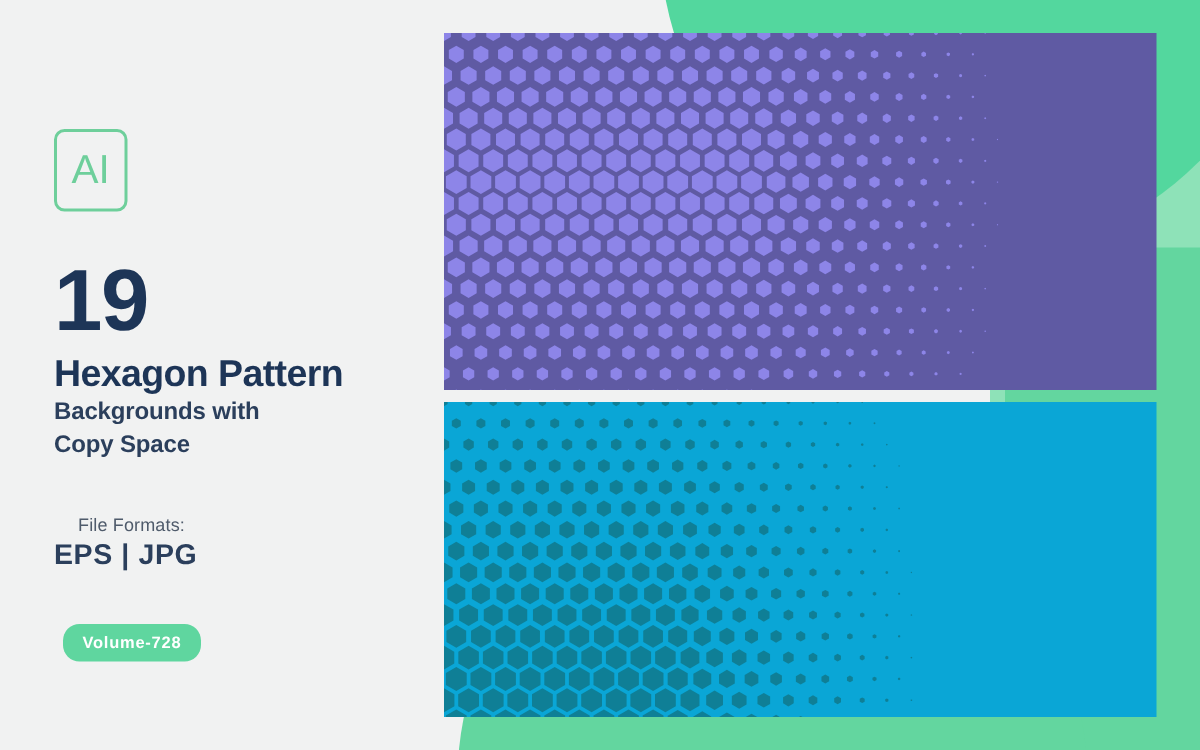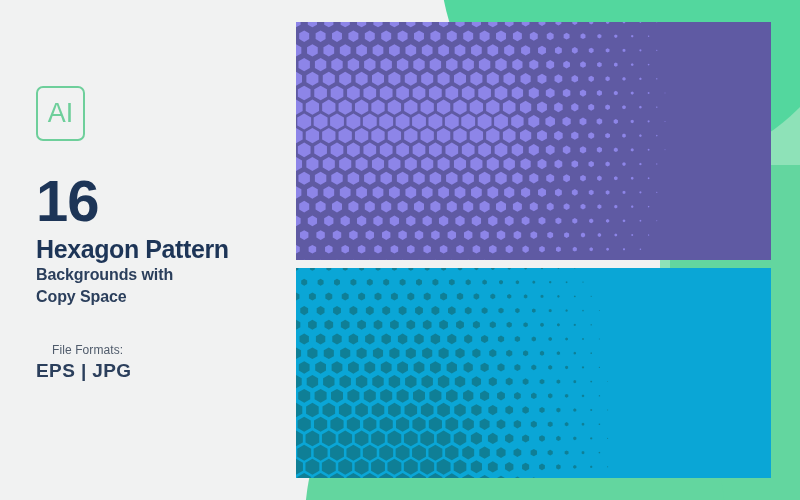--- a/index.html
+++ b/index.html
@@ -109,33 +109,36 @@
   <div class="deco" id="deco-mid-top"></div>
   <div class="deco" id="deco-mid-right"></div>
   <div class="deco" id="deco-mid-bottom"></div>
 
   <div id="left-col">
 
     <div id="ai-badge">
       <span id="ai-badge-label">AI</span>
     </div>
 
-    <div id="count">16</div>
+    <div id="count">19</div>
 
     <div id="subtitle">
       <div>Backgrounds with</div>
       <div>Copy Space</div>
     </div>
 
     <div id="title">Hexagon Pattern</div>
 
     <div id="formats-label">File Formats:</div>
 
     <div id="formats-value">EPS  |  JPG</div>
 
+    <div id="volume-badge">
+      <span id="volume-badge-label">Volume-728</span>
+    </div>
 
   </div>
 
   <div class="panel" id="panel-purple">
     <svg id="svg-purple" viewBox="0 0 475 238" preserveAspectRatio="none">
         <polygon points="-8.20,-19.04 -4.01,-16.62 -4.01,-11.78 -8.20,-9.37 -12.39,-11.78 -12.39,-16.62" fill="#8d85e8"></polygon>
         <polygon points="8.20,-19.04 12.39,-16.62 12.39,-11.78 8.20,-9.37 4.01,-11.78 4.01,-16.62" fill="#8d85e8"></polygon>
         <polygon points="24.60,-19.04 28.79,-16.62 28.79,-11.78 24.60,-9.37 20.41,-11.78 20.41,-16.62" fill="#8d85e8"></polygon>
         <polygon points="41.00,-19.04 45.19,-16.62 45.19,-11.78 41.00,-9.37 36.81,-11.78 36.81,-16.62" fill="#8d85e8"></polygon>
         <polygon points="57.40,-19.04 61.59,-16.62 61.59,-11.78 57.40,-9.37 53.21,-11.78 53.21,-16.62" fill="#8d85e8"></polygon>

